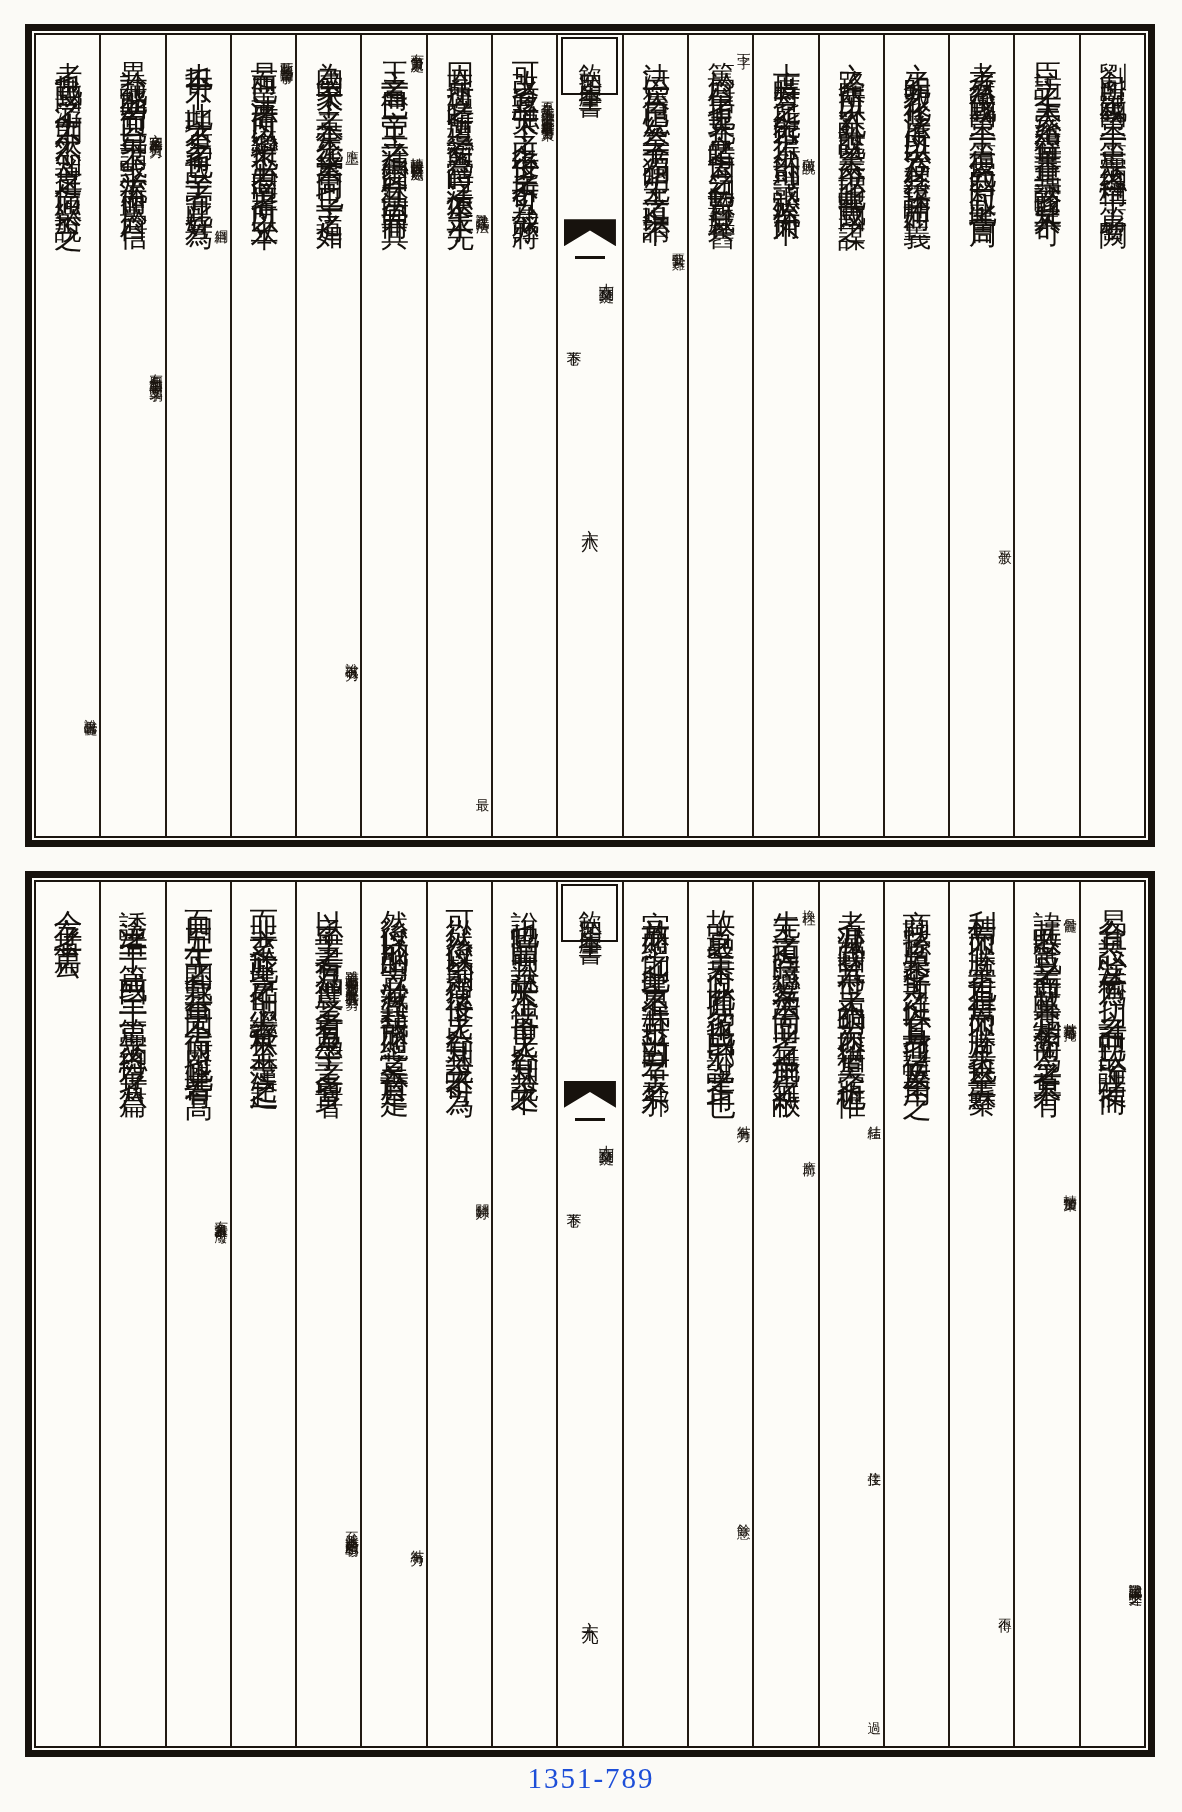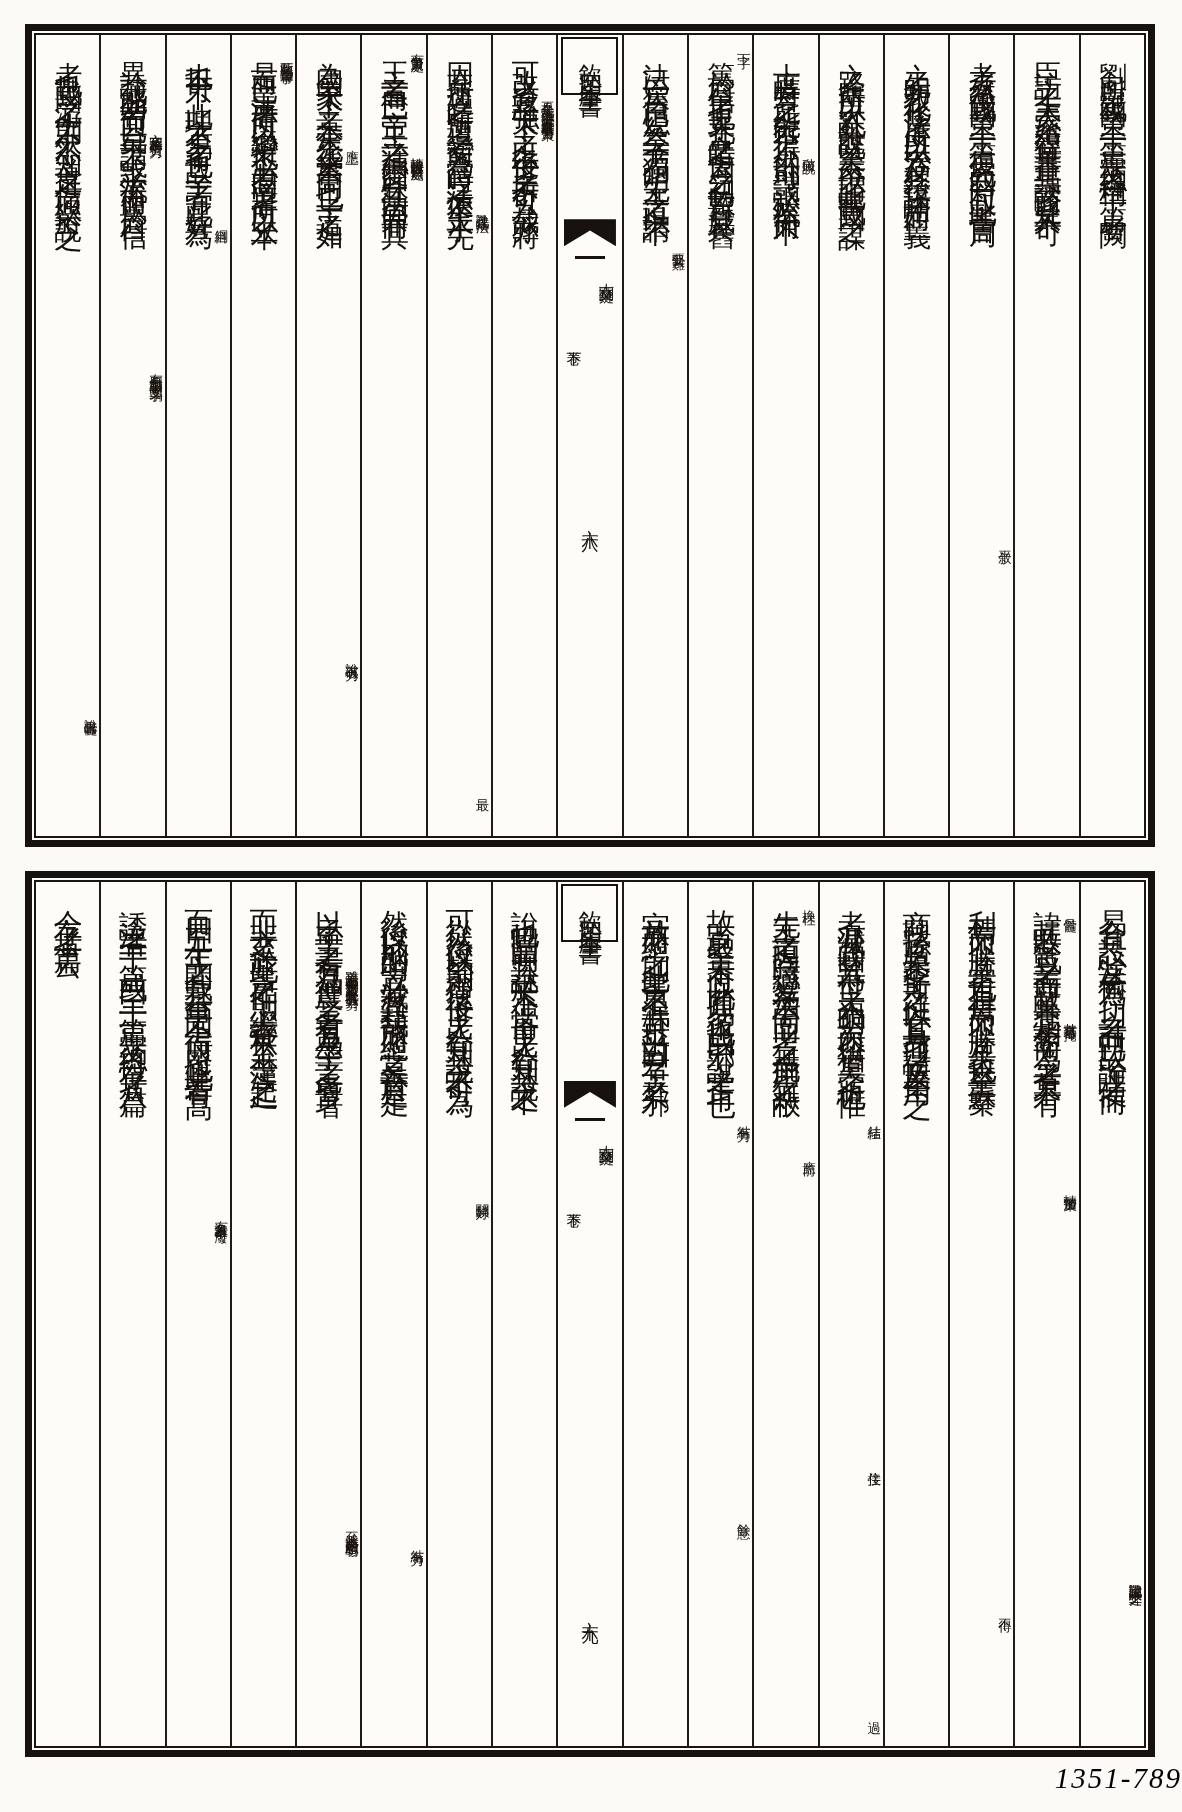--- a/index.html
+++ b/index.html
@@ -69,24 +69,23 @@
     writing-mode:vertical-rl;text-orientation:upright;
     font-size:15px;letter-spacing:2px;line-height:1;
   }
   .bx-page{
     position:absolute;left:50%;transform:translateX(-50%);
     writing-mode:vertical-rl;text-orientation:upright;
     font-size:17px;letter-spacing:3px;line-height:1;
   }
   
   .plate{
-    position:absolute;left:0;right:0;top:1762px;text-align:right;
-    font-size:29px;letter-spacing:2px;color:#000000;
+    position:absolute;left:0;right:0;top:1762px;text-align:center;
+    font-size:29px;letter-spacing:2px;color:#1d4ed8;
     font-family:"Liberation Serif","DejaVu Serif",serif;
-    font-style:italic;
   }
 </style>
 </head>
 <body>
 
 <div class="sheet">
   <div class="block block-top">
     <div class="inner" id="top-columns">
         <div class="col">
           <span class="col-text">劉向所定戰國策三十三篇崇文總目稱十一篇者闕</span>

